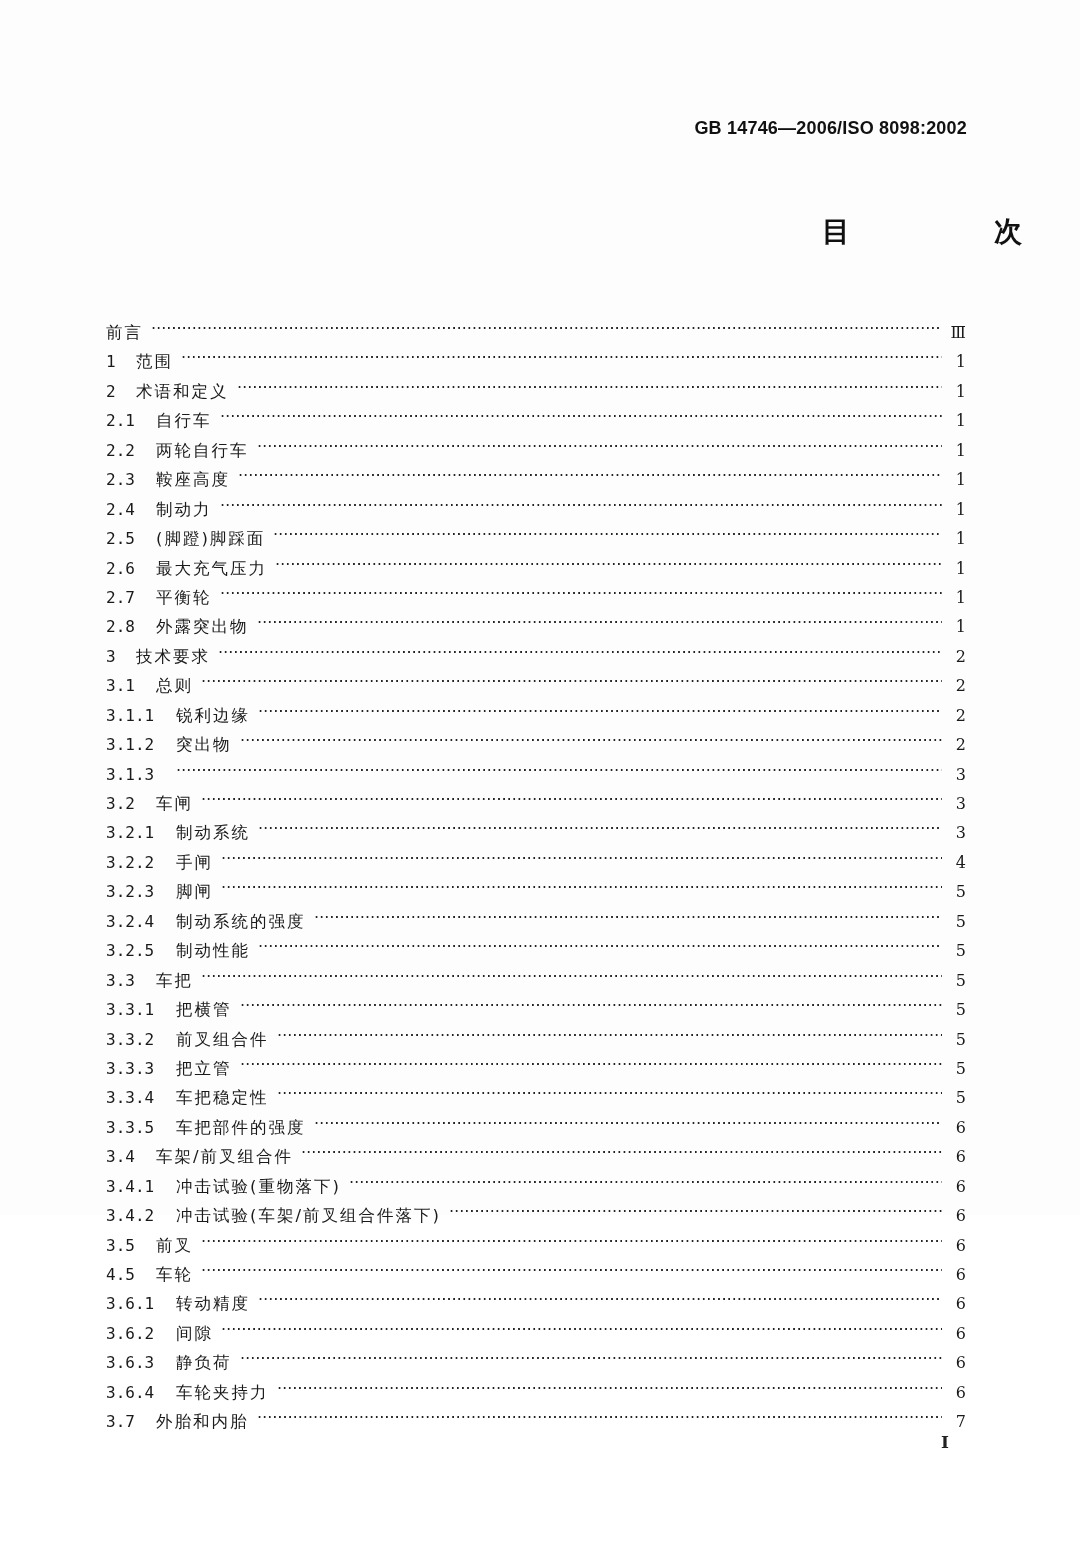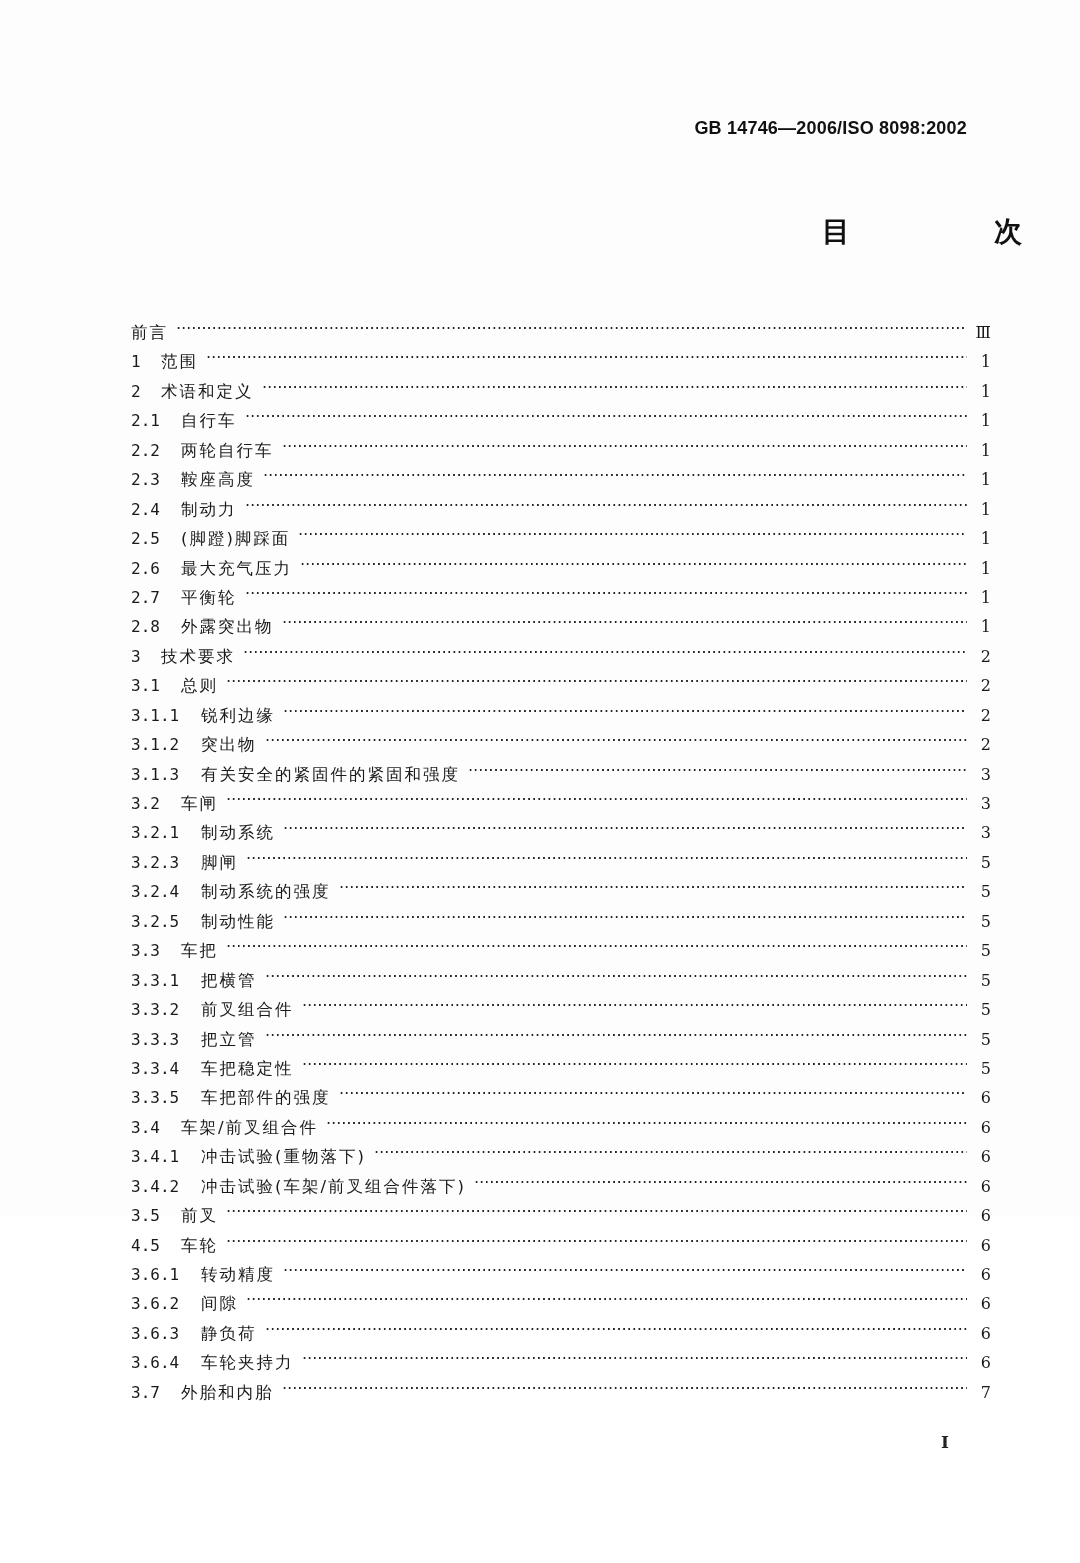--- a/index.html
+++ b/index.html
@@ -42,21 +42,20 @@
       letter-spacing: 58px;
       padding-left: 58px;
       box-sizing: border-box;
       color: #111;
     }
     .toc {
       position: absolute;
       left: 106px;
       top: 309px;
       width: 860px;
-      margin-left: 25px;
     }
     .toc-row {
       display: flex;
       align-items: baseline;
       height: 29.45px;
       font-size: 17px;
       line-height: 29px;
       color: #1a1a1a;
     }
     .toc-num {
@@ -200,35 +199,40 @@
         <span class="toc-page">2</span>
       </div>
       <div class="toc-row">
         <span class="toc-num l3">3.1.2</span>
         <span class="toc-label">突出物</span>
         <span class="toc-leader"></span>
         <span class="toc-page">2</span>
       </div>
       <div class="toc-row">
         <span class="toc-num l3">3.1.3</span>
-        <span class="toc-label">有关安全的紧固件的紧固和强度</span>
         <span class="toc-leader"></span>
         <span class="toc-page">3</span>
       </div>
       <div class="toc-row">
         <span class="toc-num l2">3.2</span>
         <span class="toc-label">车闸</span>
         <span class="toc-leader"></span>
         <span class="toc-page">3</span>
       </div>
       <div class="toc-row">
         <span class="toc-num l3">3.2.1</span>
         <span class="toc-label">制动系统</span>
         <span class="toc-leader"></span>
         <span class="toc-page">3</span>
+      </div>
+      <div class="toc-row">
+        <span class="toc-num l3">3.2.2</span>
+        <span class="toc-label">手闸</span>
+        <span class="toc-leader"></span>
+        <span class="toc-page">4</span>
       </div>
       <div class="toc-row">
         <span class="toc-num l3">3.2.3</span>
         <span class="toc-label">脚闸</span>
         <span class="toc-leader"></span>
         <span class="toc-page">5</span>
       </div>
       <div class="toc-row">
         <span class="toc-num l3">3.2.4</span>
         <span class="toc-label">制动系统的强度</span>

